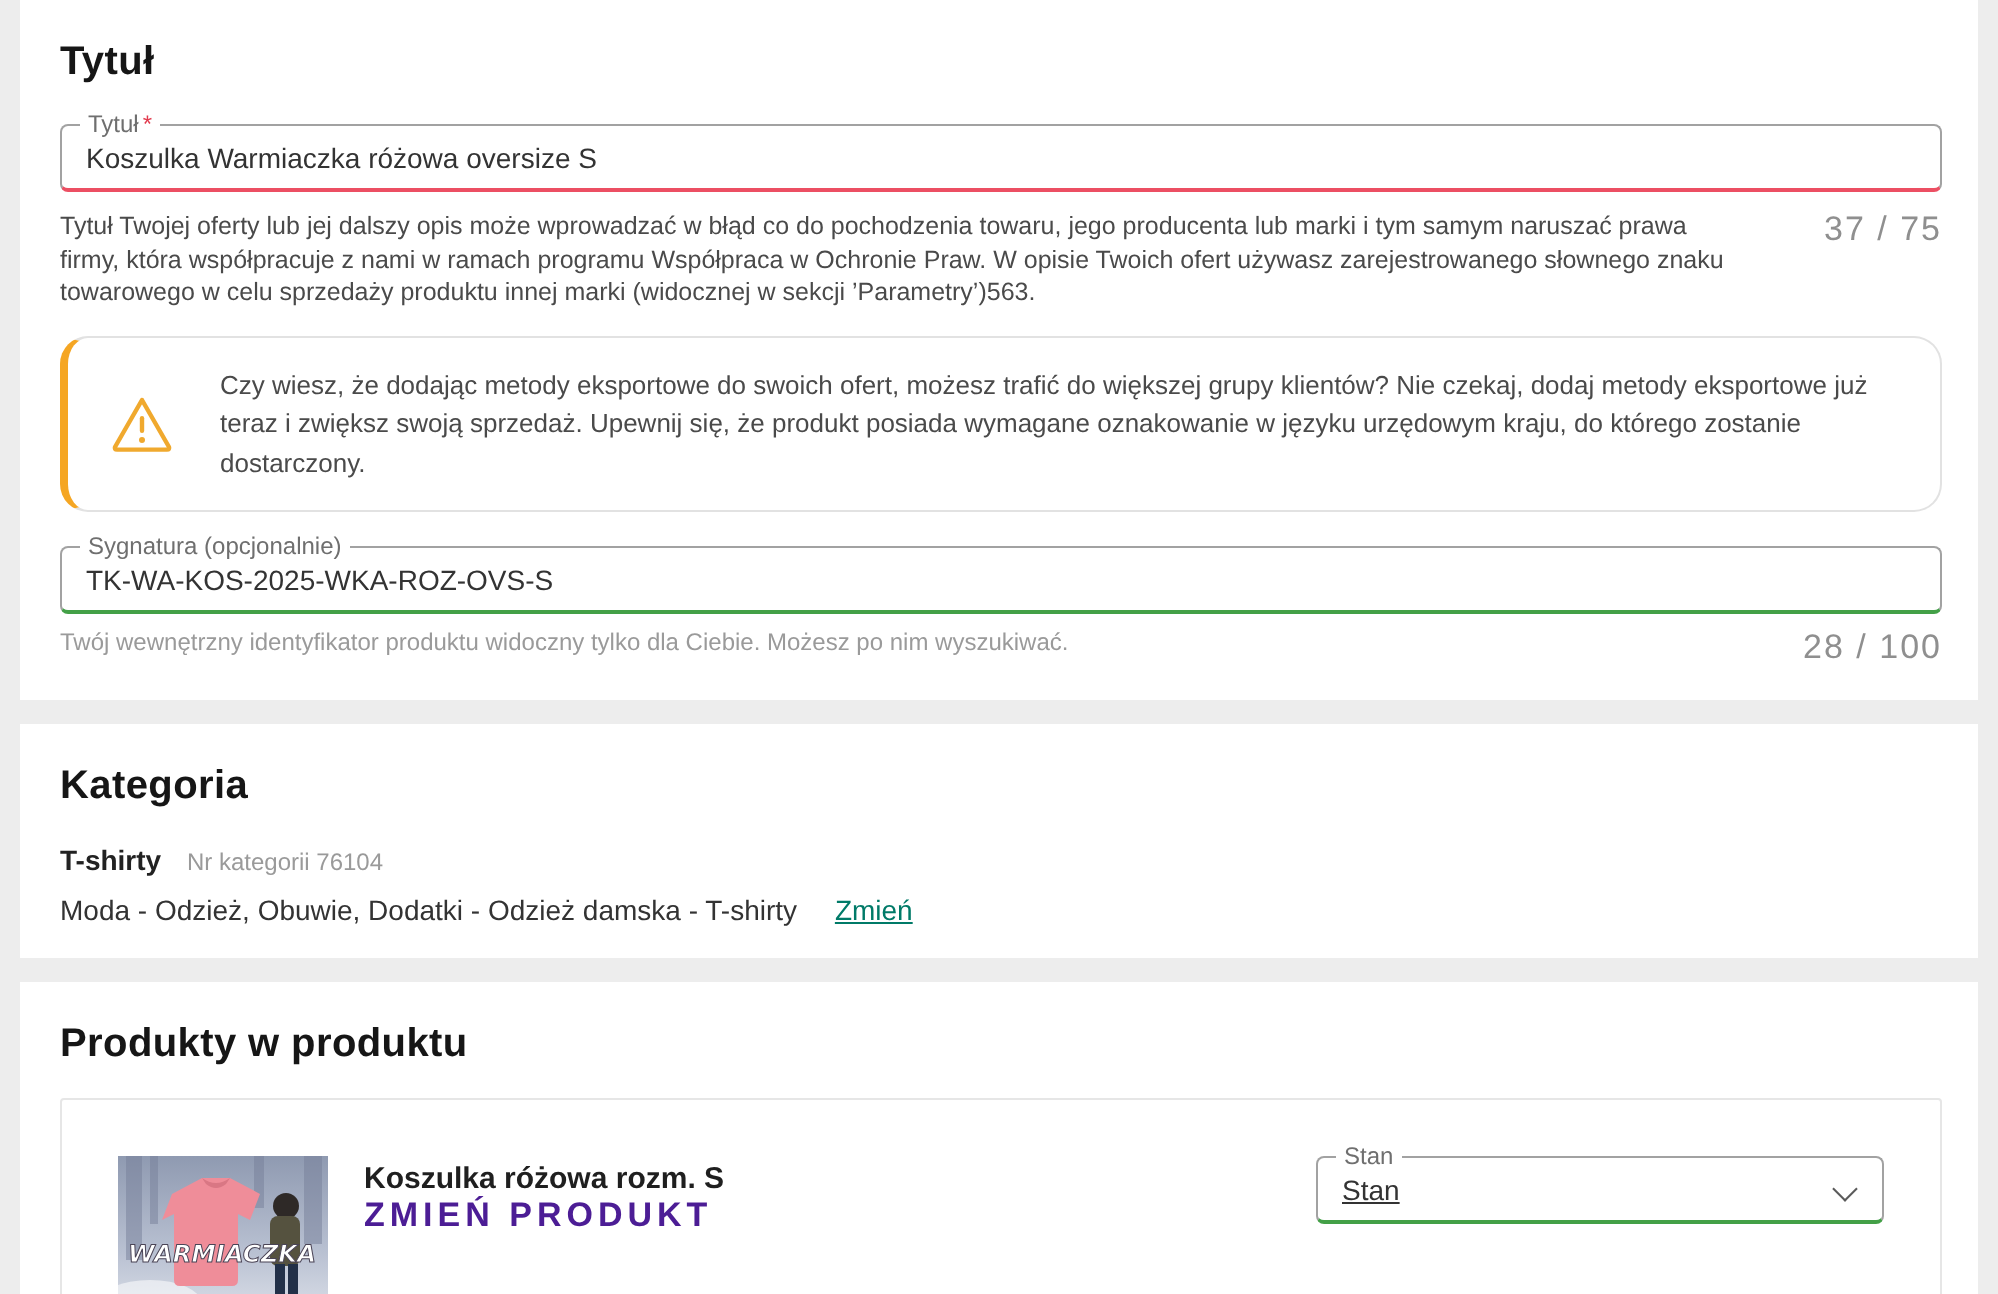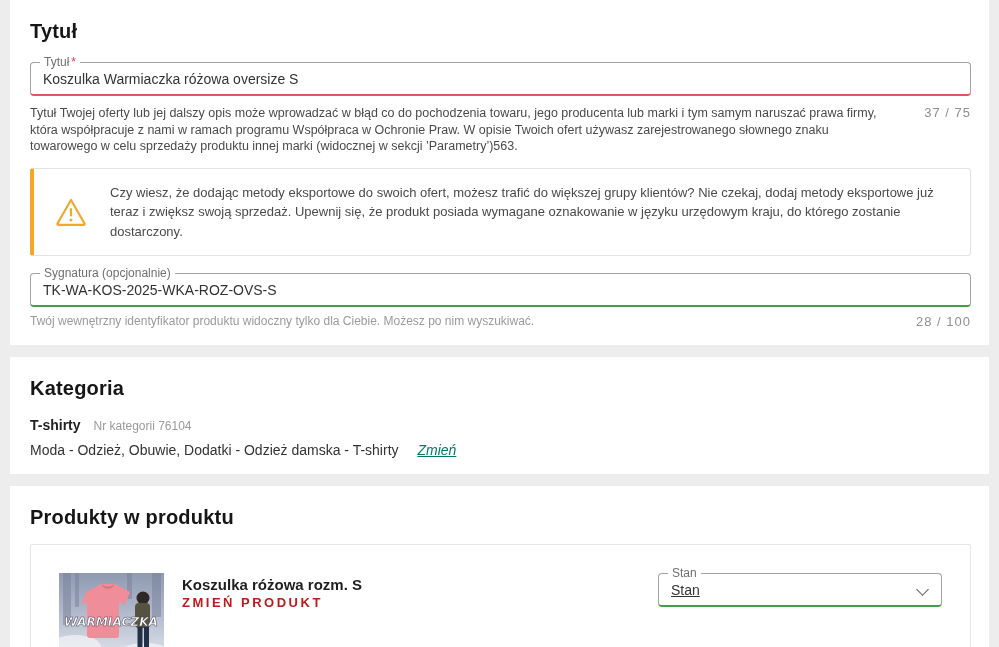--- a/index.html
+++ b/index.html
@@ -47,60 +47,59 @@
   }
   .field-title { margin-top: 19px; }
   .field-signature { margin-top: 17px; }
 
   .note-row { display: flex; align-items: flex-start; margin-top: 9px; }
   .note-text {
     flex: 1; font-size: 12.5px; line-height: 1.33; color: #4a4a4a;
   }
   .counter {
     margin-left: 46px; white-space: nowrap;
-    font-size: 13px; color: #8f8f8f; letter-spacing: 1px;
+    font-size: 17px; color: #8f8f8f; letter-spacing: 1px;
   }
   .help-row { display: flex; align-items: flex-start; margin-top: 7px; justify-content: flex-end; }
   .help-text { flex: 1; font-size: 12px; color: #9a9a9a; }
 
   .warning-box {
     display: flex; align-items: center; gap: 23px;
     margin-top: 13px;
     border: 1px solid #e2e2e2; border-left: 4px solid #f5a623;
-    border-radius: 3px;
+    border-radius: 14px;
     padding: 14px 26px 14px 21px;
     font-size: 13px; line-height: 1.5; color: #4a4a4a;
   }
   .warning-box svg { flex: none; }
 
   
   .cat-line1 { margin-top: 17px; font-size: 14px; color: #222; }
   .cat-name { font-weight: 700; }
   .cat-number { font-size: 12px; color: #9a9a9a; margin-left: 9px; }
   .cat-line2 { margin-top: 9px; font-size: 14px; color: #333; }
   .cat-change {
     margin-left: 15px; color: #007a68; text-decoration: underline;
     cursor: pointer;
-    font-style: italic;
   }
 
   
   .product-card {
     margin-top: 15px;
     border: 1px solid #e6e6e6; border-radius: 2px;
     background: #fff;
   }
   .card-body { display: flex; padding: 28px 28px 10px; }
   .product-image { width: 105px; height: 88px; flex: none; }
   .product-main { margin-left: 18px; padding-top: 3px; }
   .product-name { font-size: 15px; font-weight: 700; color: #1f1f1f; }
   .product-link {
     display: inline-block; 
-    font-size: 13px; font-weight: 700; letter-spacing: 2.5px;
-    color: #b91c1c; text-decoration: none; cursor: pointer;
+    font-size: 17px; font-weight: 700; letter-spacing: 2.5px;
+    color: #4c1d95; text-decoration: none; cursor: pointer;
   }
   .product-side { margin-left: auto; width: 284px; flex: none; }
   .select-box { cursor: pointer; text-decoration: underline; }
   .select-value {
     padding: 8px 30px 7px 12px; font-size: 14px; color: #333;
   }
   .chevron {
     position: absolute; right: 14px; top: 11px;
     width: 9px; height: 9px;
     border-right: 1.6px solid #5a5a5a; border-bottom: 1.6px solid #5a5a5a;

